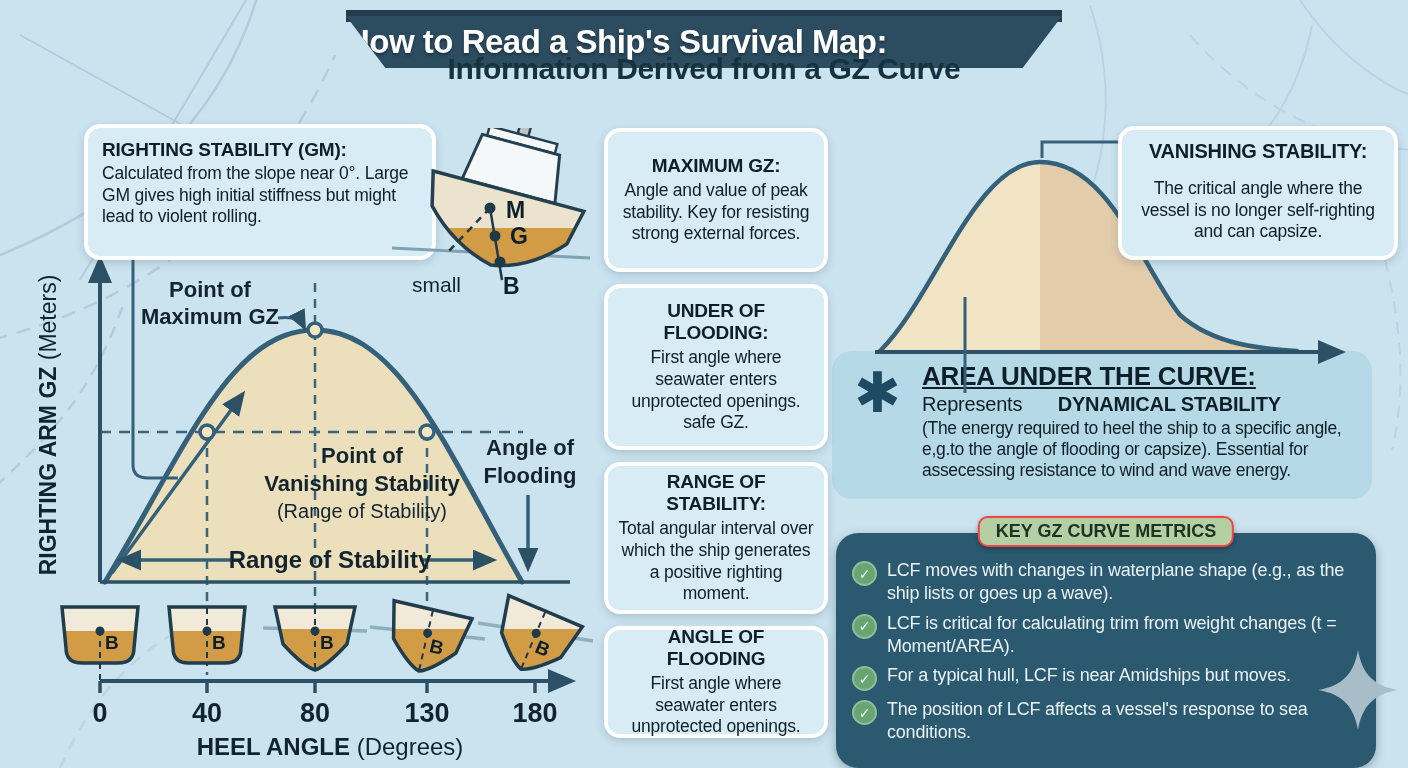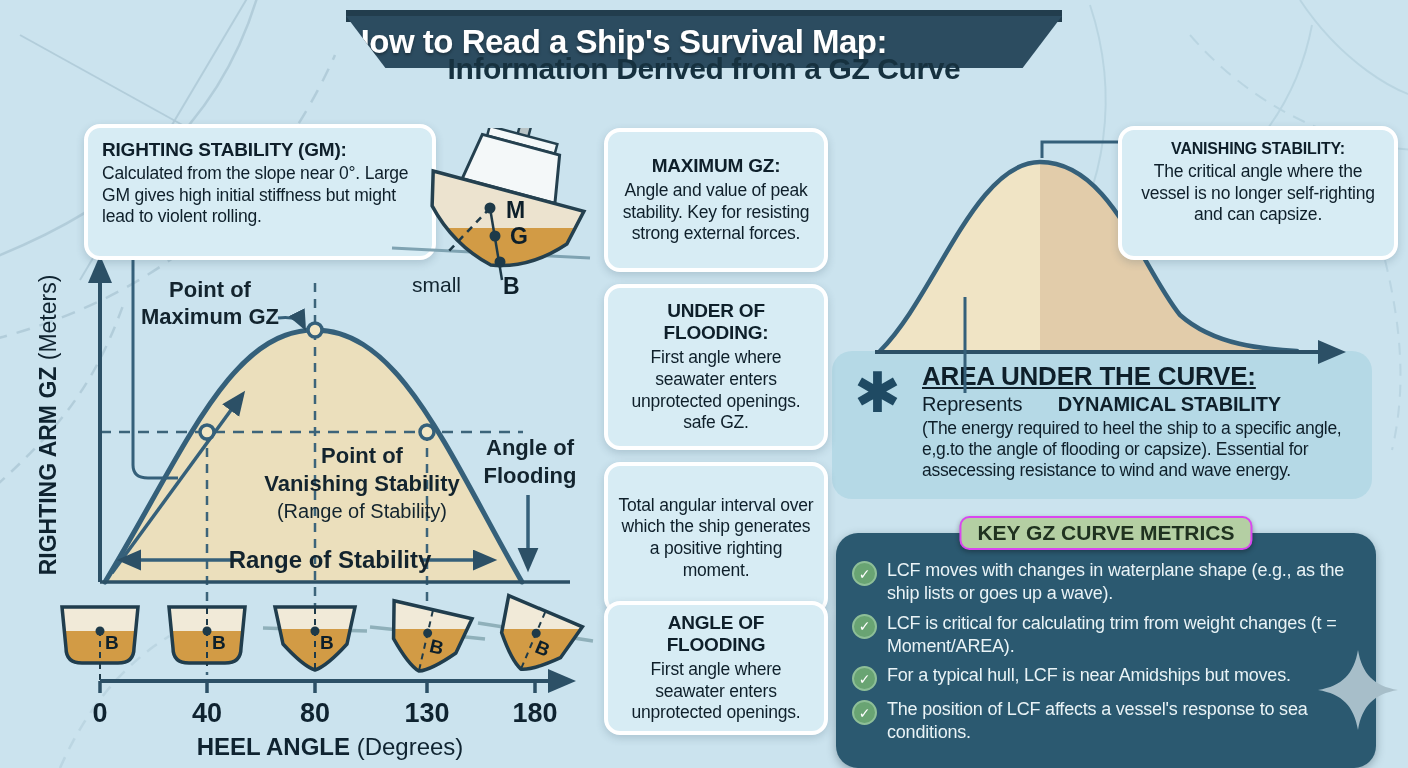--- a/index.html
+++ b/index.html
@@ -25,42 +25,42 @@
   .box-title{font-weight:800;font-size:19px;letter-spacing:-0.2px;}
   .box-body{font-size:17.5px;line-height:1.24;letter-spacing:-0.2px;}
   .gm-box{left:84px;top:124px;width:352px;height:136px;padding:11px 14px;text-align:left;}
   .gm-box .box-title{margin-bottom:2px;}
   .mid-box{left:604px;width:224px;padding:10px 8px;text-align:center;
     display:flex;flex-direction:column;justify-content:center;}
   .mid-box .box-title{margin-bottom:3px;}
   #mid-box-0{top:128px;height:144px;}
   #mid-box-1{top:284px;height:166px;}
   #mid-box-2{top:462px;height:152px;}
-  #mid-box-3{top:601px;height:134px;}
+  #mid-box-3{top:626px;height:112px;}
   .vanish-box{left:1118px;top:126px;width:280px;height:134px;padding:10px 10px;text-align:center;}
-  .vanish-box .box-title{margin-bottom:3px;font-size:16px;}
+  .vanish-box .box-title{margin-bottom:15px;font-size:20px;}
   
   .left-chart{position:absolute;left:30px;top:235px;z-index:4;}
   .ship-svg{position:absolute;left:390px;top:128px;z-index:7;}
   .right-curve{position:absolute;left:835px;top:125px;z-index:4;}
   
   .area-band{position:absolute;left:832px;top:351px;width:540px;height:148px;background:#b5d9e6;
     border-radius:20px;z-index:3;box-sizing:border-box;}
   .area-asterisk{position:absolute;left:22px;top:14px;font-size:56px;font-weight:800;color:#1f4a63;line-height:1;}
   .area-text{margin-left:90px;padding:10px 14px 0 0;}
   .area-title{font-weight:800;font-size:26px;letter-spacing:-0.2px;text-decoration:underline;}
   .area-subtitle{font-size:20px;margin-top:1px;letter-spacing:-0.2px;}
   .area-subtitle .bold{font-weight:800;margin-left:30px;}
   .area-body{font-size:17.5px;line-height:1.2;margin-top:2px;letter-spacing:-0.3px;width:450px;}
   
   .metrics-panel{position:absolute;left:836px;top:533px;width:540px;height:235px;background:#2b5970;
     border-radius:22px;z-index:4;box-shadow:0 3px 10px rgba(20,45,60,.35);}
   .metrics-pill{position:absolute;top:-17px;left:50%;transform:translateX(-50%);
-    background:#b4cfa3;border:2px solid #d946ef;border-radius:10px;padding:3px 16px;
-    font-size:21px;font-weight:800;color:#203220;white-space:nowrap;
+    background:#b4cfa3;border:2px solid #ef4444;border-radius:10px;padding:3px 16px;
+    font-size:18px;font-weight:800;color:#203220;white-space:nowrap;
     box-shadow:0 2px 5px rgba(0,0,0,.3);}
   .metrics-list{padding:26px 14px 8px 16px;}
   .metric-row{display:flex;gap:10px;margin-bottom:7px;align-items:flex-start;}
   .check-icon{width:25px;height:25px;border-radius:50%;background:#69a473;border:2px solid #8ebf98;
     color:#ffffff;font-size:14px;font-weight:700;display:flex;align-items:center;justify-content:center;
     flex-shrink:0;margin-top:2px;box-sizing:border-box;}
   .metric-text{font-size:18px;line-height:1.27;color:#e9f3f6;letter-spacing:-0.2px;}
   .sparkle{position:absolute;left:1316px;top:648px;z-index:8;}
 </style>
 </head>
@@ -269,20 +269,21 @@
 
   <div class="info-box mid-box" id="mid-box-0">
     <div class="box-title">MAXIMUM GZ:</div>
     <div class="box-body">Angle and value of peak stability. Key for resisting strong external forces.</div>
   </div>
   <div class="info-box mid-box" id="mid-box-1">
     <div class="box-title">UNDER OF FLOODING:</div>
     <div class="box-body">First angle where seawater enters unprotected openings. safe GZ.</div>
   </div>
   <div class="info-box mid-box" id="mid-box-2">
+    <div class="box-title">RANGE OF STABILITY:</div>
     <div class="box-body">Total angular interval over which the ship generates a positive righting moment.</div>
   </div>
   <div class="info-box mid-box" id="mid-box-3">
     <div class="box-title">ANGLE OF FLOODING</div>
     <div class="box-body">First angle where seawater enters unprotected openings.</div>
   </div>
 
   <svg class="right-curve" width="573" height="283" viewBox="0 0 573 283">
     <defs>
       <marker id="arr2" orient="auto" markerWidth="9" markerHeight="8" refX="5.5" refY="3" markerUnits="strokeWidth">

